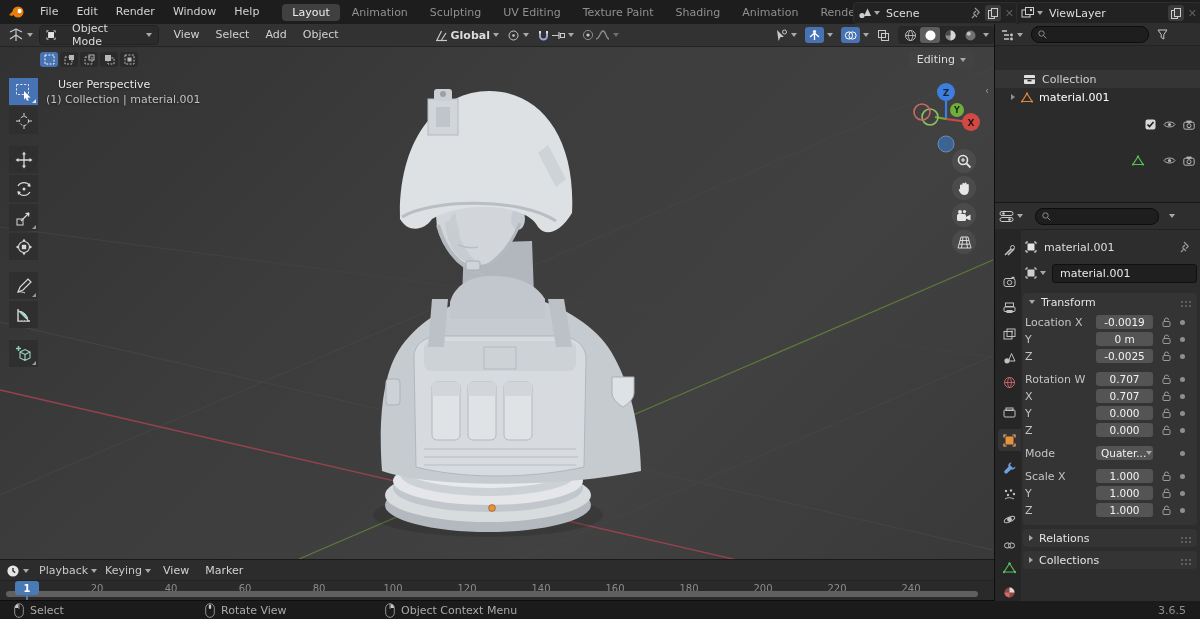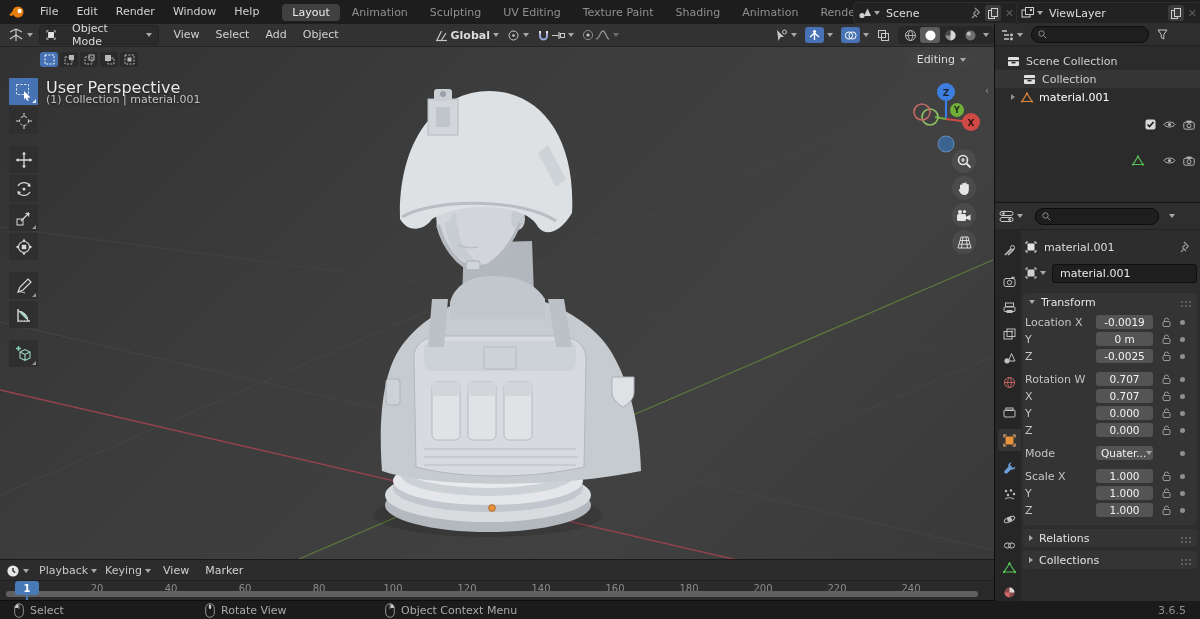--- a/index.html
+++ b/index.html
@@ -32,21 +32,21 @@
   #viewport{position:absolute;left:0;top:47px;width:994px;height:512px;background:linear-gradient(135deg,#323232 0%,#3c3c3c 35%,#414141 70%,#393939 100%);overflow:hidden;}
   .tbtn{width:29px;height:27px;background:#2f2f2f;display:flex;align-items:center;justify-content:center;position:relative;}
   .tbtn.active{background:#4772b3;}
   .tbtn .corner{position:absolute;right:2px;bottom:2px;width:0;height:0;border-left:4px solid transparent;border-bottom:4px solid #9a9a9a;}
   .tcol{position:absolute;left:9px;top:31px;display:flex;flex-direction:column;gap:2px;}
   .tgap{height:8px;}
   .selmode{position:absolute;left:40px;top:5px;display:flex;gap:2px;}
   .smchip{width:18px;height:15px;background:#2b2b2b;border-radius:3px;display:flex;align-items:center;justify-content:center;}
   .smchip.on{background:#4772b3;}
   .optbtn{position:absolute;right:20px;top:4px;height:17px;background:#424242;border-radius:4px;display:flex;align-items:center;gap:5px;padding:0 8px;color:#dcdcdc;}
-  .ovl1{position:absolute;left:46px;top:31px;color:#e9e9e9;font-size:16px;text-shadow:0 1px 2px #00000088;}
+  .ovl1{position:absolute;left:58px;top:31px;color:#e9e9e9;font-size:11px;text-shadow:0 1px 2px #00000088;}
   .ovl2{position:absolute;left:46px;top:46px;color:#c2c2c2;font-size:11px;text-shadow:0 1px 2px #00000088;}
   .navbtn{position:absolute;left:952px;width:24px;height:24px;border-radius:50%;background:rgba(255,255,255,0.06);display:flex;align-items:center;justify-content:center;}
   
   #tlheader{position:absolute;left:0;top:559px;width:994px;height:21px;background:#2c2c2c;border-top:1px solid #1a1a1a;display:flex;align-items:center;}
   #tlheader .menu-item{height:21px;line-height:21px;padding:0 8px;}
   #ruler{position:absolute;left:0;top:580px;width:994px;height:20px;background:#2a2a2a;border-top:1px solid #222;}
   .tick{position:absolute;top:2px;width:30px;text-align:center;color:#8b8b8b;font-size:10px;}
   #hscroll{position:absolute;left:6px;top:591px;width:972px;height:6px;background:#606060;border-radius:3px;}
   .playhead{position:absolute;left:15px;top:581px;width:24px;height:14px;background:#4a7ab5;border-radius:3px;color:#fff;font-size:10px;font-weight:bold;display:flex;align-items:center;justify-content:center;}
   .playline{position:absolute;left:26px;top:595px;width:2px;height:5px;background:#4a7ab5;}
@@ -572,30 +572,20 @@
             <circle cx="3.5" cy="3.5" r="2.7" fill="none" stroke="#8c8c8c"></circle>
             <line x1="5.6" y1="5.6" x2="8.3" y2="8.3" stroke="#8c8c8c"></line>
           </svg>
       </div>
       <span style="margin-left:8px;">
         <svg width="11" height="11" viewBox="0 0 11 11">
             <path d="M1 1 H10 L6.8 5.5 V10 L4.2 8.5 V5.5 Z" fill="none" stroke="#c8c8c8"></path>
           </svg>
       </span>
     </div>
-    <div class="orow" style="top:28px;">
-      <span style="margin-left:12px;">
-          <svg width="13" height="11" viewBox="0 0 13 11">
-            <rect x="1" y="1" width="11" height="9" rx="1" fill="#e0e0e0"></rect>
-            <rect x="1" y="4" width="11" height="1.3" fill="#2b2b2b"></rect>
-            <rect x="4.5" y="5.8" width="4" height="1.6" fill="#2b2b2b"></rect>
-          </svg>
-        </span>
-      <span class="lbl">Scene Collection</span>
-    </div>
     <div class="orow" style="top:46px;background:#353535;">
       <span style="margin-left:28px;">
           <svg width="13" height="11" viewBox="0 0 13 11">
             <rect x="1" y="1" width="11" height="9" rx="1" fill="#e0e0e0"></rect>
             <rect x="1" y="4" width="11" height="1.3" fill="#2b2b2b"></rect>
             <rect x="4.5" y="5.8" width="4" height="1.6" fill="#2b2b2b"></rect>
           </svg>
         </span>
       <span class="lbl">Collection</span>
       <span class="ricons" style="top:49px;">

